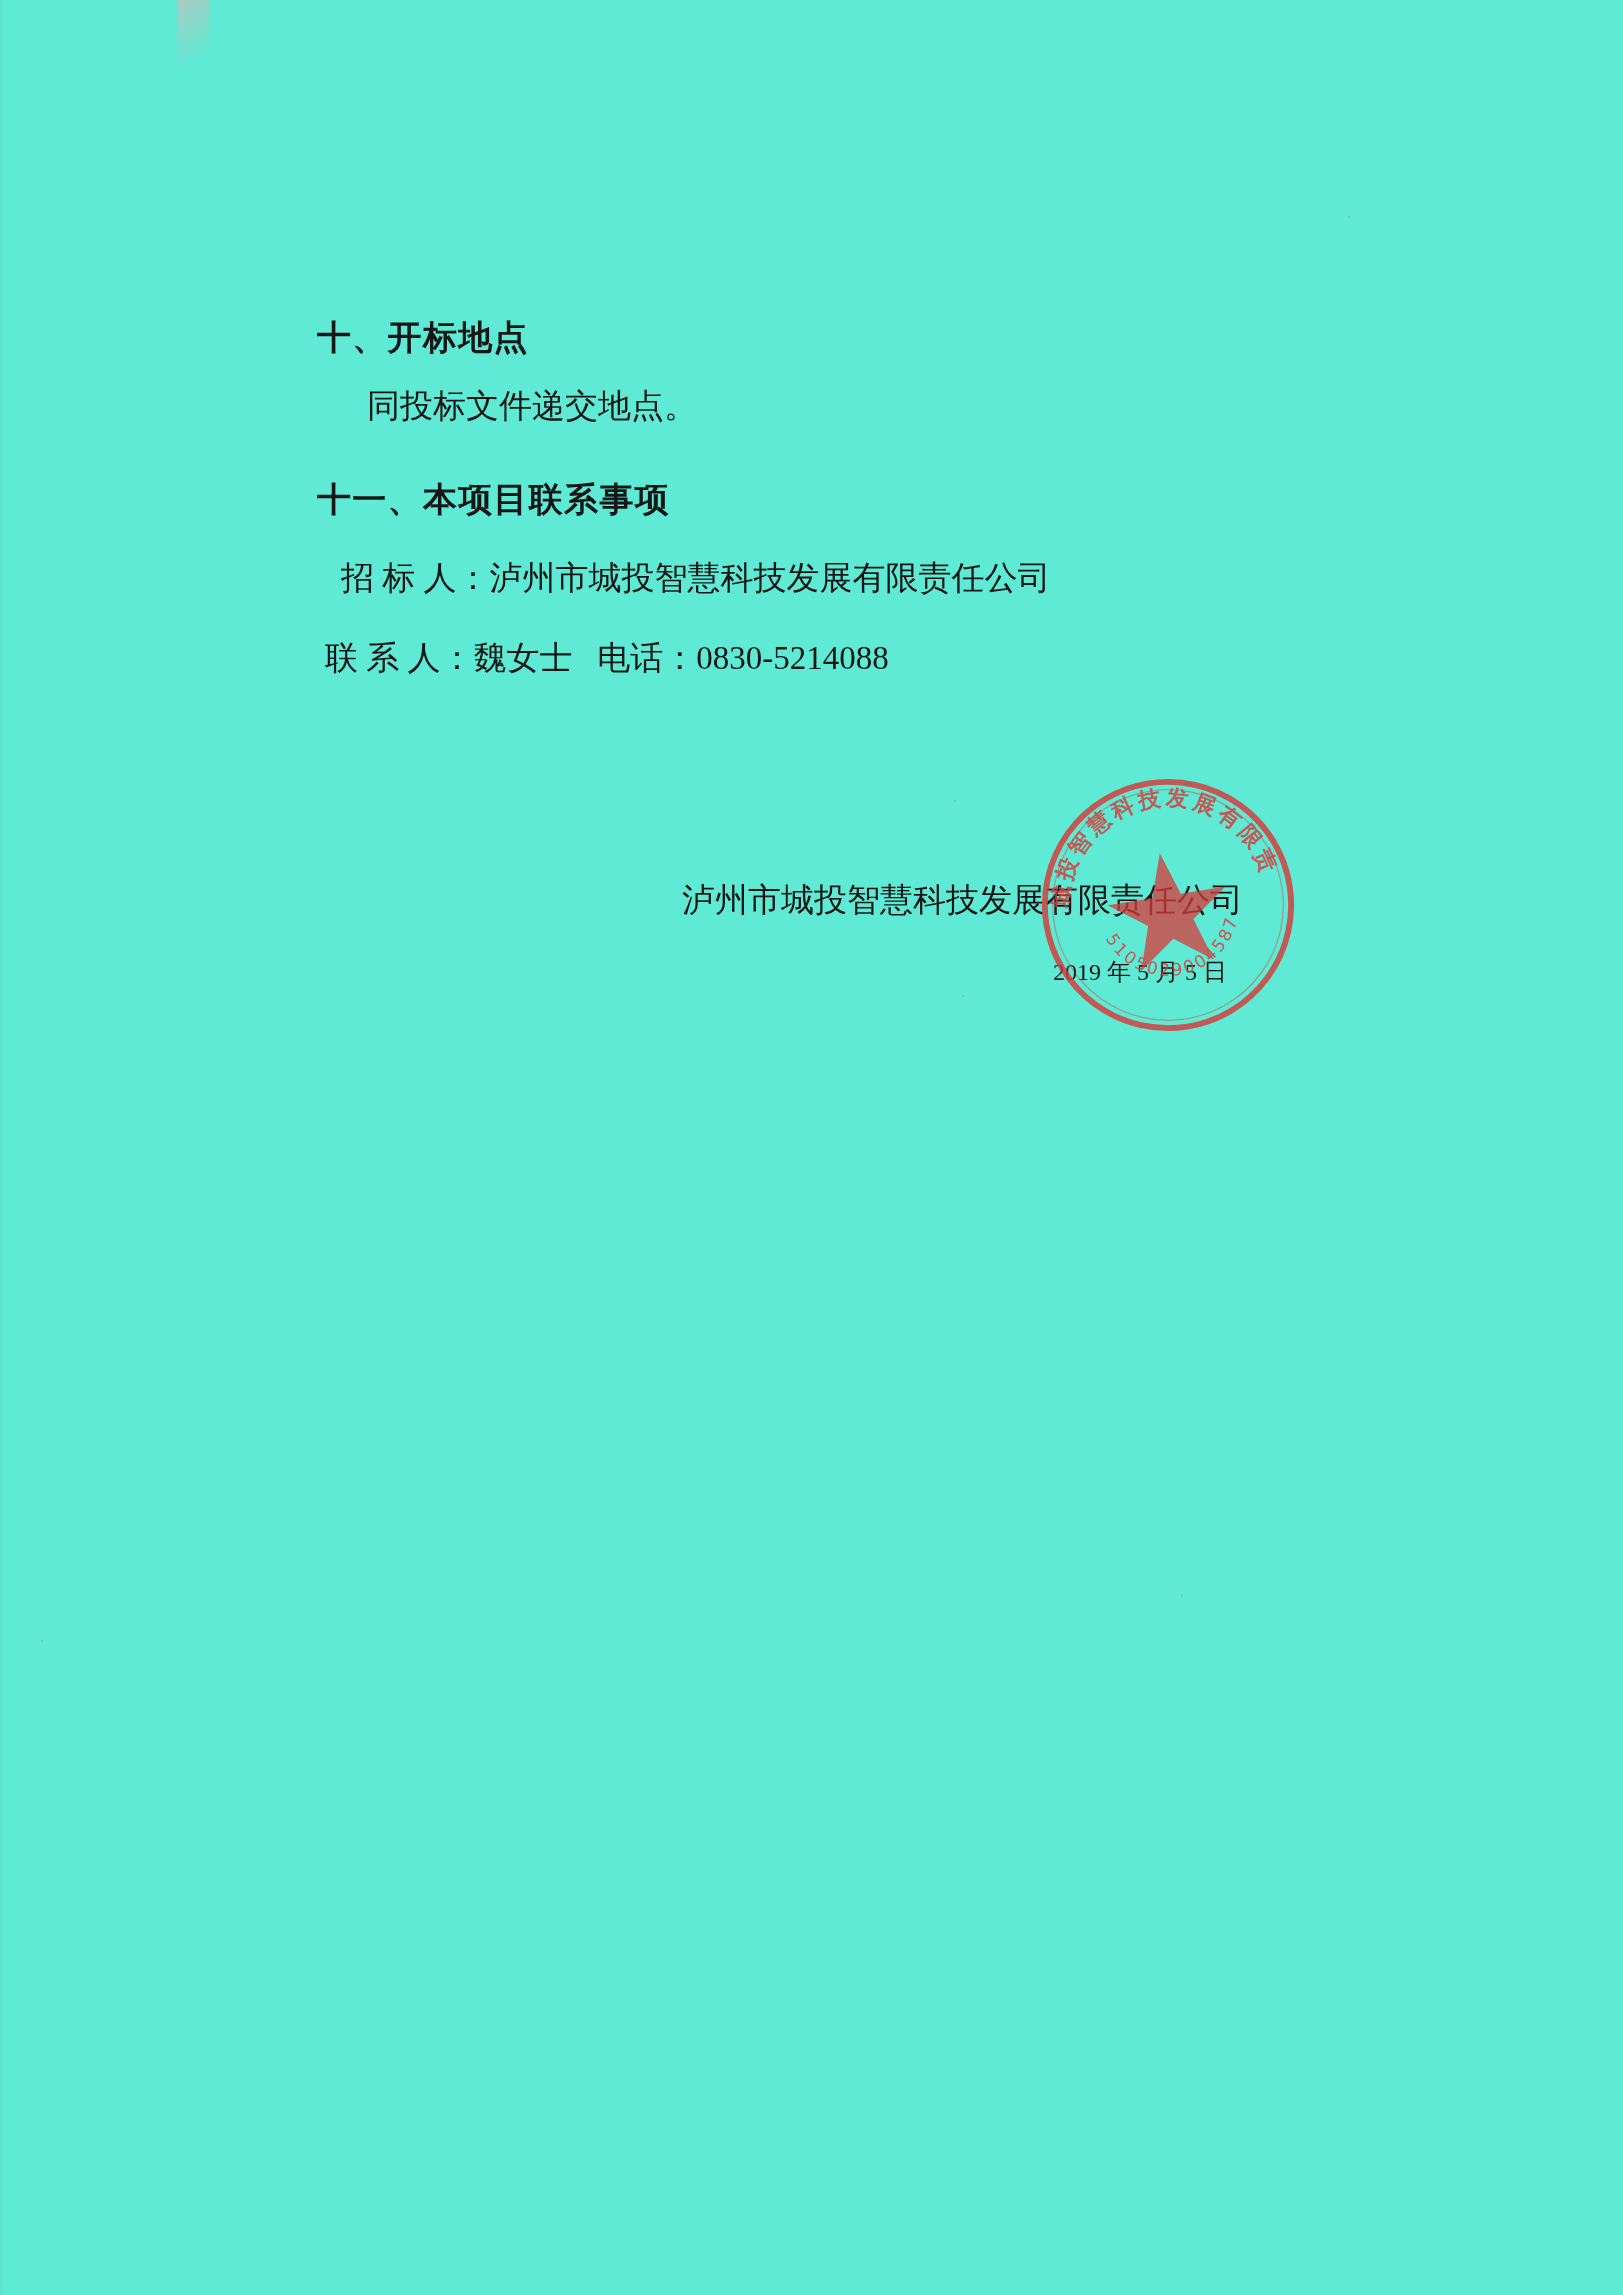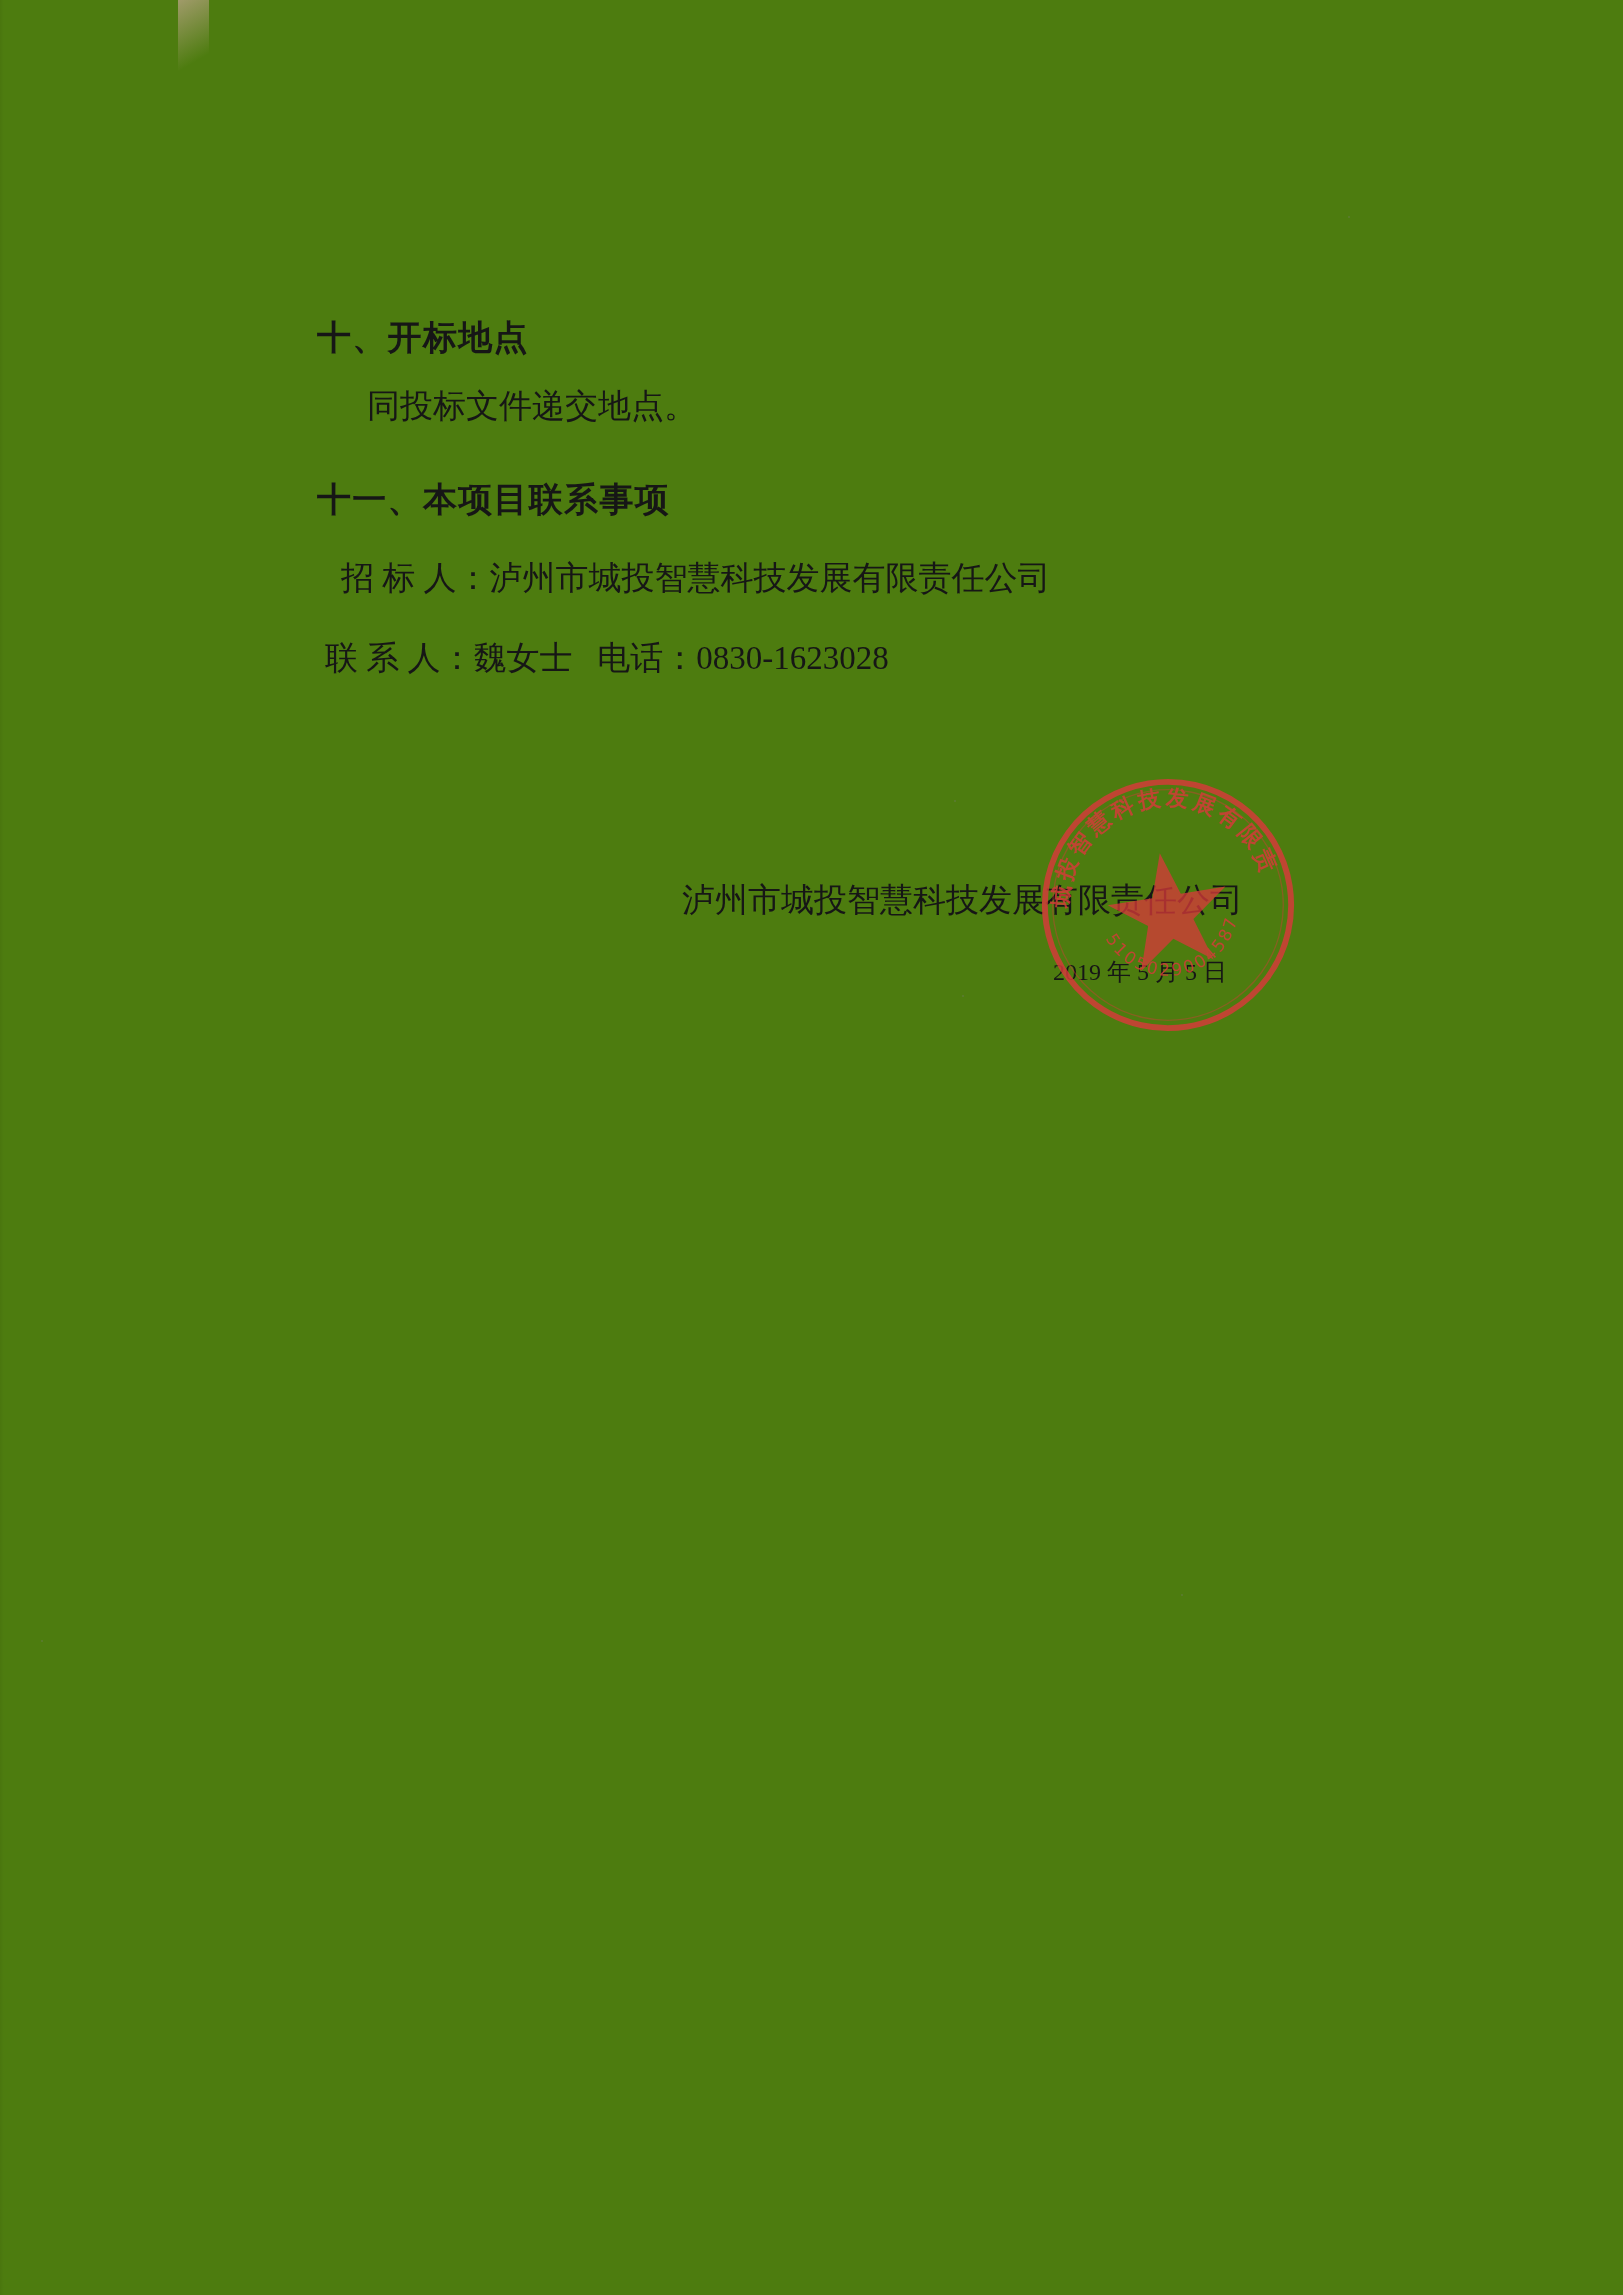--- a/index.html
+++ b/index.html
@@ -7,21 +7,21 @@
     padding: 0;
     background: #ffffff;
   }
   body {
     font-family: "Liberation Serif", "DejaVu Serif", serif;
   }
   .page {
     position: relative;
     width: 1623px;
     height: 2295px;
-    background: #4d7c0f;
+    background: #5eead4;
     overflow: hidden;
   }
   
   .scan-edge-left {
     position: absolute;
     left: 0;
     top: 0;
     width: 3.9px;
     height: 2295px;
     background: linear-gradient(to right, rgba(0,0,0,0.05), rgba(0,0,0,0));
@@ -120,21 +120,21 @@
   <div class="content">
 
     <div class="heading h-open-place">十、开标地点</div>
 
     <div class="bodyline p-open-place">同投标文件递交地点。</div>
 
     <div class="heading h-contact">十一、本项目联系事项</div>
 
     <div class="bodyline p-tenderer">招 标 人：泸州市城投智慧科技发展有限责任公司</div>
 
-    <div class="bodyline p-contact">联 系 人：魏女士   电话：0830-1623028</div>
+    <div class="bodyline p-contact">联 系 人：魏女士   电话：0830-5214088</div>
 
     <div class="sign-company">泸州市城投智慧科技发展有限责任公司</div>
 
     <div class="sign-date">2019 年 5 月 5 日</div>
 
     <div class="seal">
       <svg width="262" height="262" viewBox="0 0 400 400" aria-hidden="true">
         <defs>
           <path id="sealArcTop" d="M 48,200 A 152,152 0 0 1 352,200"></path>
           <path id="sealArcBottom" d="M 92,200 A 108,108 0 0 0 308,200"></path>

